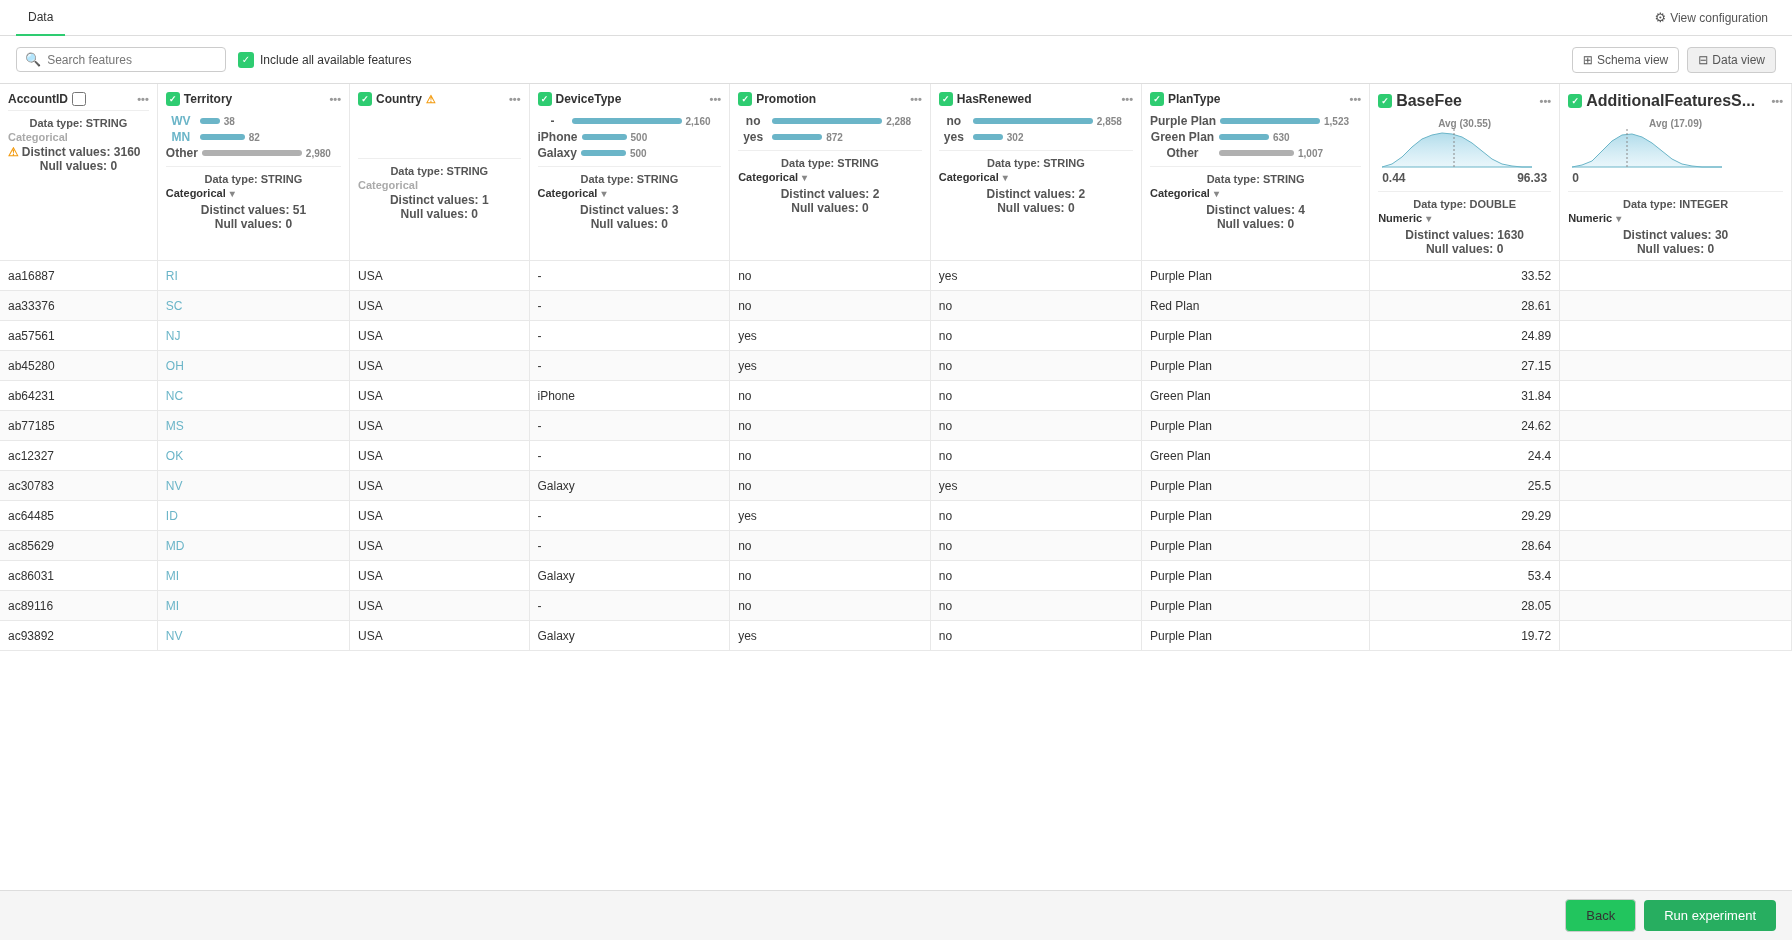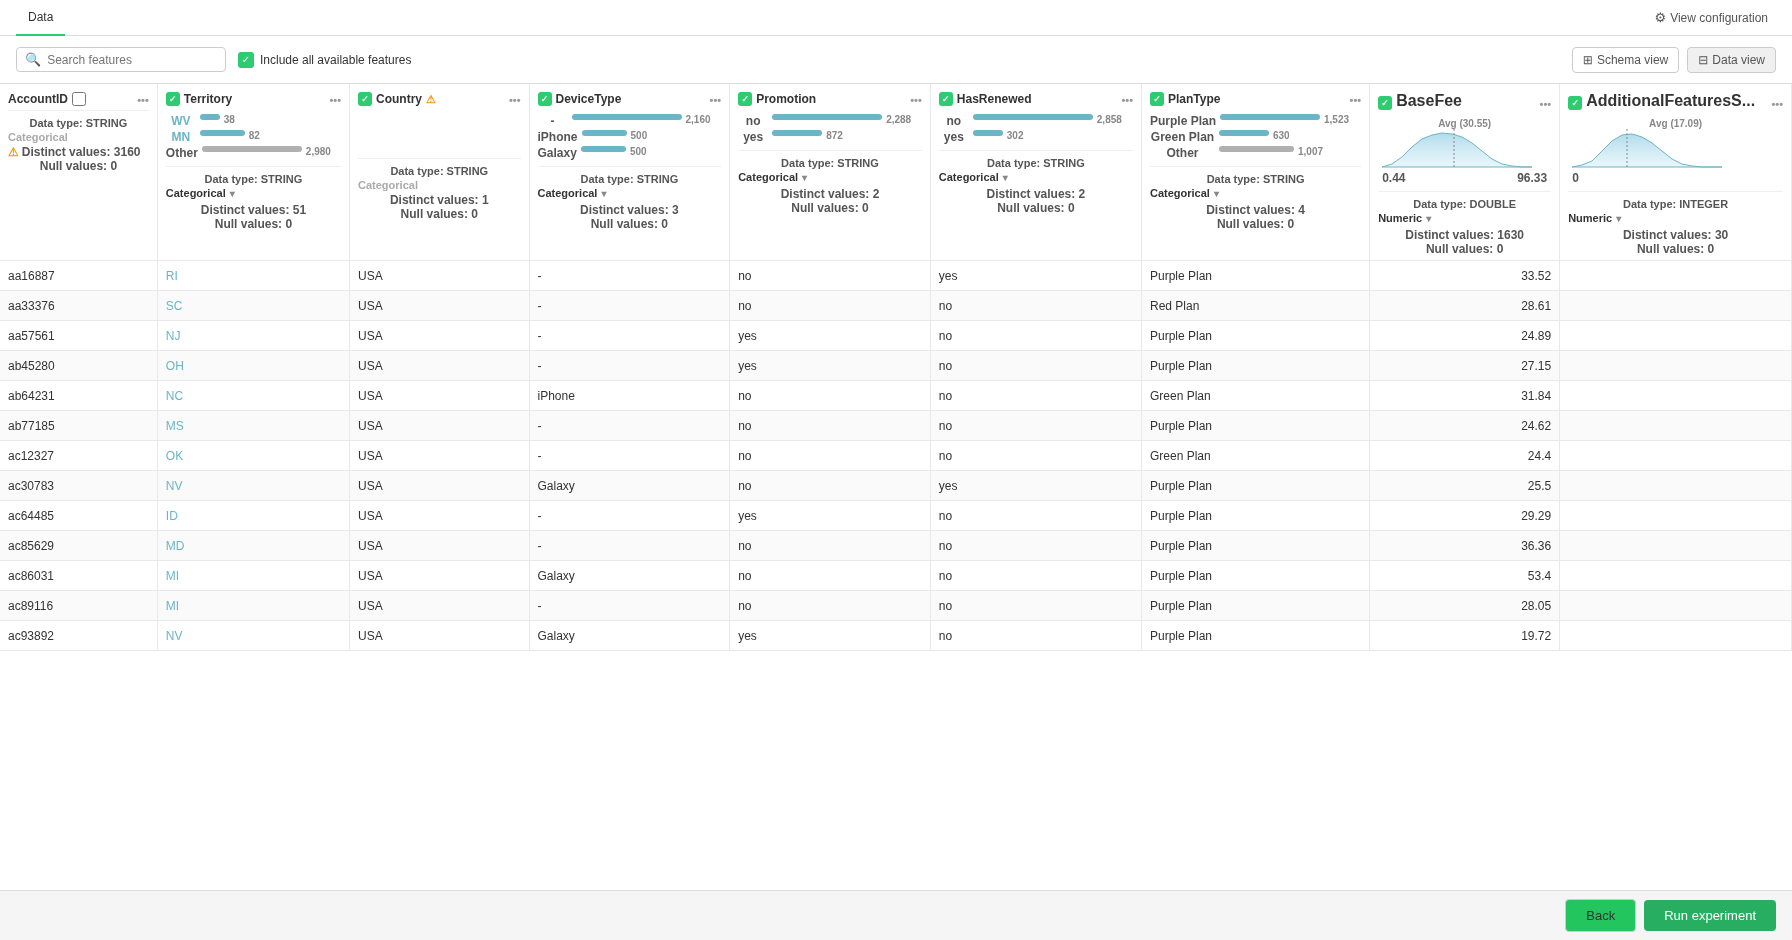--- a/index.html
+++ b/index.html
@@ -58,28 +58,28 @@
     }
     .grid-table { border-collapse: collapse; width: max-content; min-width: 100%; }
     .grid-table th, .grid-table td { border-right: 1px solid #e8e8e8; border-bottom: 1px solid #e8e8e8; }
     
     
     .col-header {
       background: #fff; position: sticky; top: 0; z-index: 10;
       vertical-align: top; padding: 8px 8px 0 8px; min-width: 170px;
     }
     .col-header.narrow { min-width: 120px; }
-    .col-header-row1 { display: flex; align-items: flex-end; gap: 4px; padding-bottom: 4px; }
+    .col-header-row1 { display: flex; align-items: center; gap: 4px; padding-bottom: 4px; }
     .col-checkbox { width: 14px; height: 14px; }
     .col-menu { color: #999; font-size: 11px; margin-left: auto; cursor: pointer; }
     .col-warning { color: #f39c12; font-size: 11px; }
     
     
     .summary-section { padding: 4px 0; }
-    .summary-bar-row { display: flex; align-items: flex-start; gap: 4px; margin-bottom: 2px; font-size: 11px; }
+    .summary-bar-row { display: flex; align-items: center; gap: 4px; margin-bottom: 2px; font-size: 11px; }
     .bar-label { color: #555; min-width: 30px; }
     .bar-count { color: #888; font-size: 10px; }
     .bar-track { height: 6px; border-radius: 3px; background: #6bb5c8; display: inline-block; }
     .bar-track.gray { background: #b0b0b0; }
     
     
     .data-type-section { padding: 6px 0 4px 0; border-top: 1px solid #eee; }
     .data-type-label { color: #555; font-size: 11px; }
     .data-type-select {
       display: flex; align-items: center; gap: 2px; font-size: 11px; color: #333;
@@ -549,21 +549,21 @@
           <td class="numeric-val"></td>
         </tr>
         <tr class="data-row">
           <td class="">ac85629</td>
           <td class="territory-val">MD</td>
           <td class="">USA</td>
           <td class="">-</td>
           <td class="">no</td>
           <td class="">no</td>
           <td class="">Purple Plan</td>
-          <td class="numeric-val">36.36</td>
+          <td class="numeric-val">28.64</td>
           <td class="numeric-val"></td>
         </tr>
         <tr class="data-row">
           <td class="">ac86031</td>
           <td class="territory-val">MI</td>
           <td class="">USA</td>
           <td class="">Galaxy</td>
           <td class="">no</td>
           <td class="">no</td>
           <td class="">Purple Plan</td>

